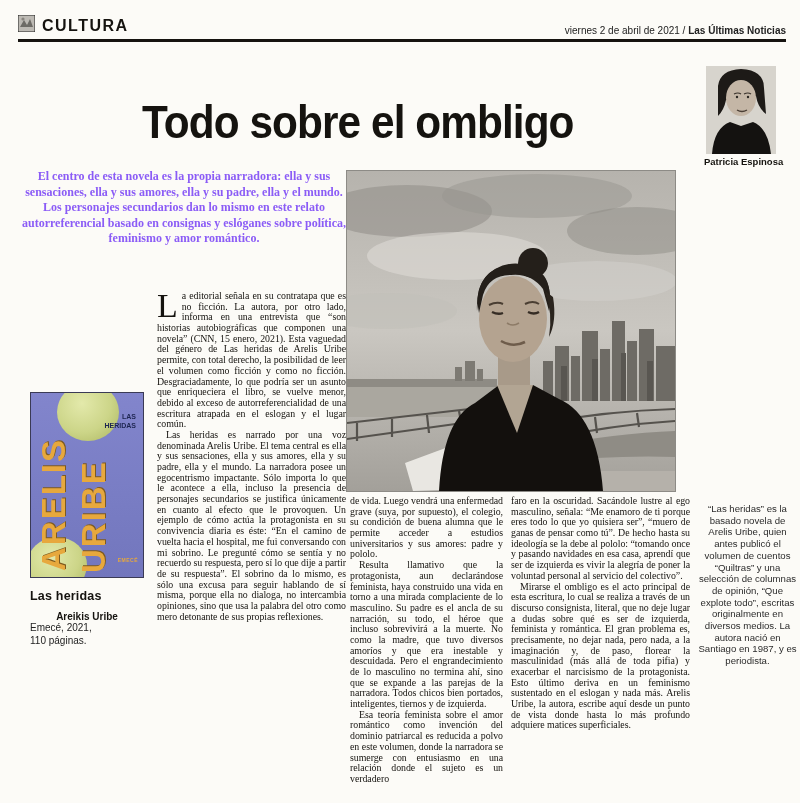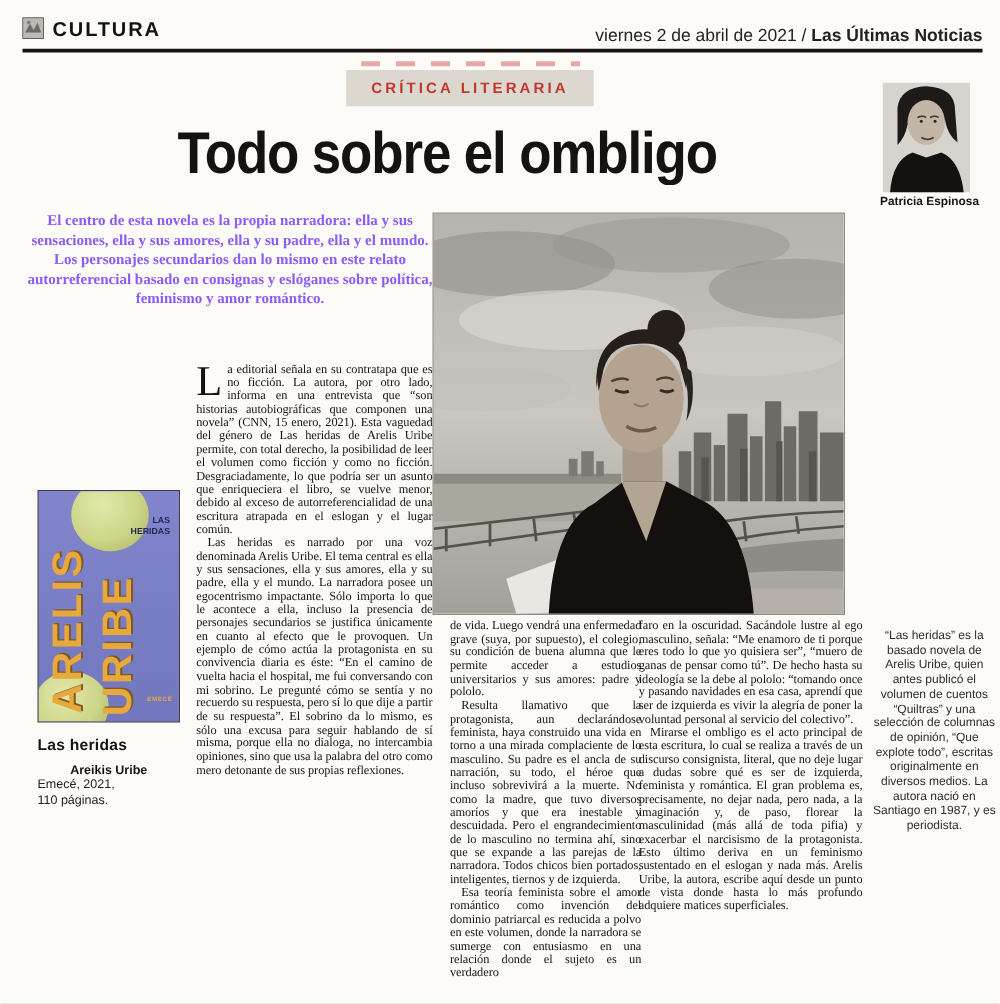--- a/index.html
+++ b/index.html
@@ -4,21 +4,21 @@
 <style>
   html,body{margin:0;padding:0;background:#e9e7e2;}
   .page{width:800px;height:803px;background:#fcfbf7;position:relative;overflow:hidden;
         font-family:"Liberation Serif",serif;color:#15130f;margin:0 auto;box-shadow:0 0 4px rgba(0,0,0,.3);}
 
   
   .topbar{position:absolute;left:18px;right:14px;top:12px;height:24px;
           border-bottom:3px solid #161310;display:flex;justify-content:space-between;align-items:flex-end;padding-bottom:3px;}
   .section-wrap{display:flex;gap:7px;align-items:center;}
   .section-title{font-family:"Liberation Sans",sans-serif;font-weight:bold;font-size:16px;letter-spacing:1.5px;}
-  .date-line{font-family:"Liberation Sans",sans-serif;font-size:14px;color:#222;}
+  .date-line{font-family:"Liberation Sans",sans-serif;font-size:10px;color:#222;}
   .date-line .masthead{font-weight:bold;}
 
   
   .kicker-wrap{position:absolute;top:49px;left:0;width:752px;display:flex;flex-direction:column;align-items:center;}
   .kicker-dashes{width:175px;height:4px;margin-bottom:3px;opacity:.5;
      background:repeating-linear-gradient(90deg,#d0564a 0 15px,transparent 15px 28px);}
   .kicker-band{background:#ddd8cf;padding:5px 20px 6px;}
   .kicker-text{color:#c1372a;font-family:"Liberation Sans",sans-serif;font-weight:bold;font-size:12px;letter-spacing:2.5px;}
 
   
@@ -35,21 +35,21 @@
 
   
   .photo{position:absolute;left:346px;top:170px;width:330px;height:322px;border:1px solid #8d8b86;box-sizing:border-box;}
   .photo svg{display:block;width:100%;height:100%;}
 
   
   .body-copy{font-size:9.9px;line-height:1.08;text-align:justify;letter-spacing:-.05px;hyphens:auto;}
   .body-copy p{margin:0;text-indent:9px;}
   .body-copy p:first-child{text-indent:0;}
   .col1{position:absolute;left:157px;top:291px;width:189px;}
-  .col2{position:absolute;left:360px;top:496px;width:153px;}
+  .col2{position:absolute;left:350px;top:496px;width:153px;}
   .col3{position:absolute;left:511px;top:496px;width:179px;}
   .dropcap{float:left;font-size:34px;line-height:27px;padding:1px 4px 0 0;}
 
   
   .book{position:absolute;left:30px;top:392px;width:114px;}
   .cover{position:relative;width:114px;height:186px;border:1px solid #3a3a55;box-sizing:border-box;
          background:linear-gradient(180deg,#8285cc 0%,#797dc4 55%,#7276bd 100%);overflow:hidden;}
   .moon{position:absolute;border-radius:50%;
         background:radial-gradient(circle at 40% 35%,#e3e9ab 0%,#ccd588 55%,#aab45e 100%);}
   .moon.top{width:62px;height:58px;left:26px;top:-10px;}
@@ -85,26 +85,20 @@
             <circle cx="5" cy="4" r="1.6" fill="#88857f"></circle>
           </svg>
       </span>
       <span class="section-title">CULTURA</span>
     </div>
     <div class="date-line">
       <span>viernes 2 de abril de 2021 / </span><span class="masthead">Las Últimas Noticias</span>
     </div>
   </header>
 
-  <div class="kicker-wrap">
-    <div class="kicker-dashes"></div>
-    <div class="kicker-band">
-      <span class="kicker-text">CRÍTICA LITERARIA</span>
-    </div>
-  </div>
 
   <h1 class="headline" style="margin:0;">Todo sobre el ombligo</h1>
 
   <div class="byline">
     <span>
       <svg width="70" height="88" viewBox="0 0 70 88">
         <rect width="70" height="88" fill="#d7d4cd"></rect>
         <path d="M12 20 Q14 4 35 3 Q58 4 58 22 L60 48 Q52 42 50 30 Q36 38 20 34 Q18 44 12 50 Z" fill="#1d1a17"></path>
         <ellipse cx="35" cy="32" rx="15" ry="18" fill="#c4b6a6"></ellipse>
         <path d="M28 28 q4 -2 7 0 M38 28 q4 -2 7 0" stroke="#3a332c" stroke-width="1.2" fill="none"></path>

